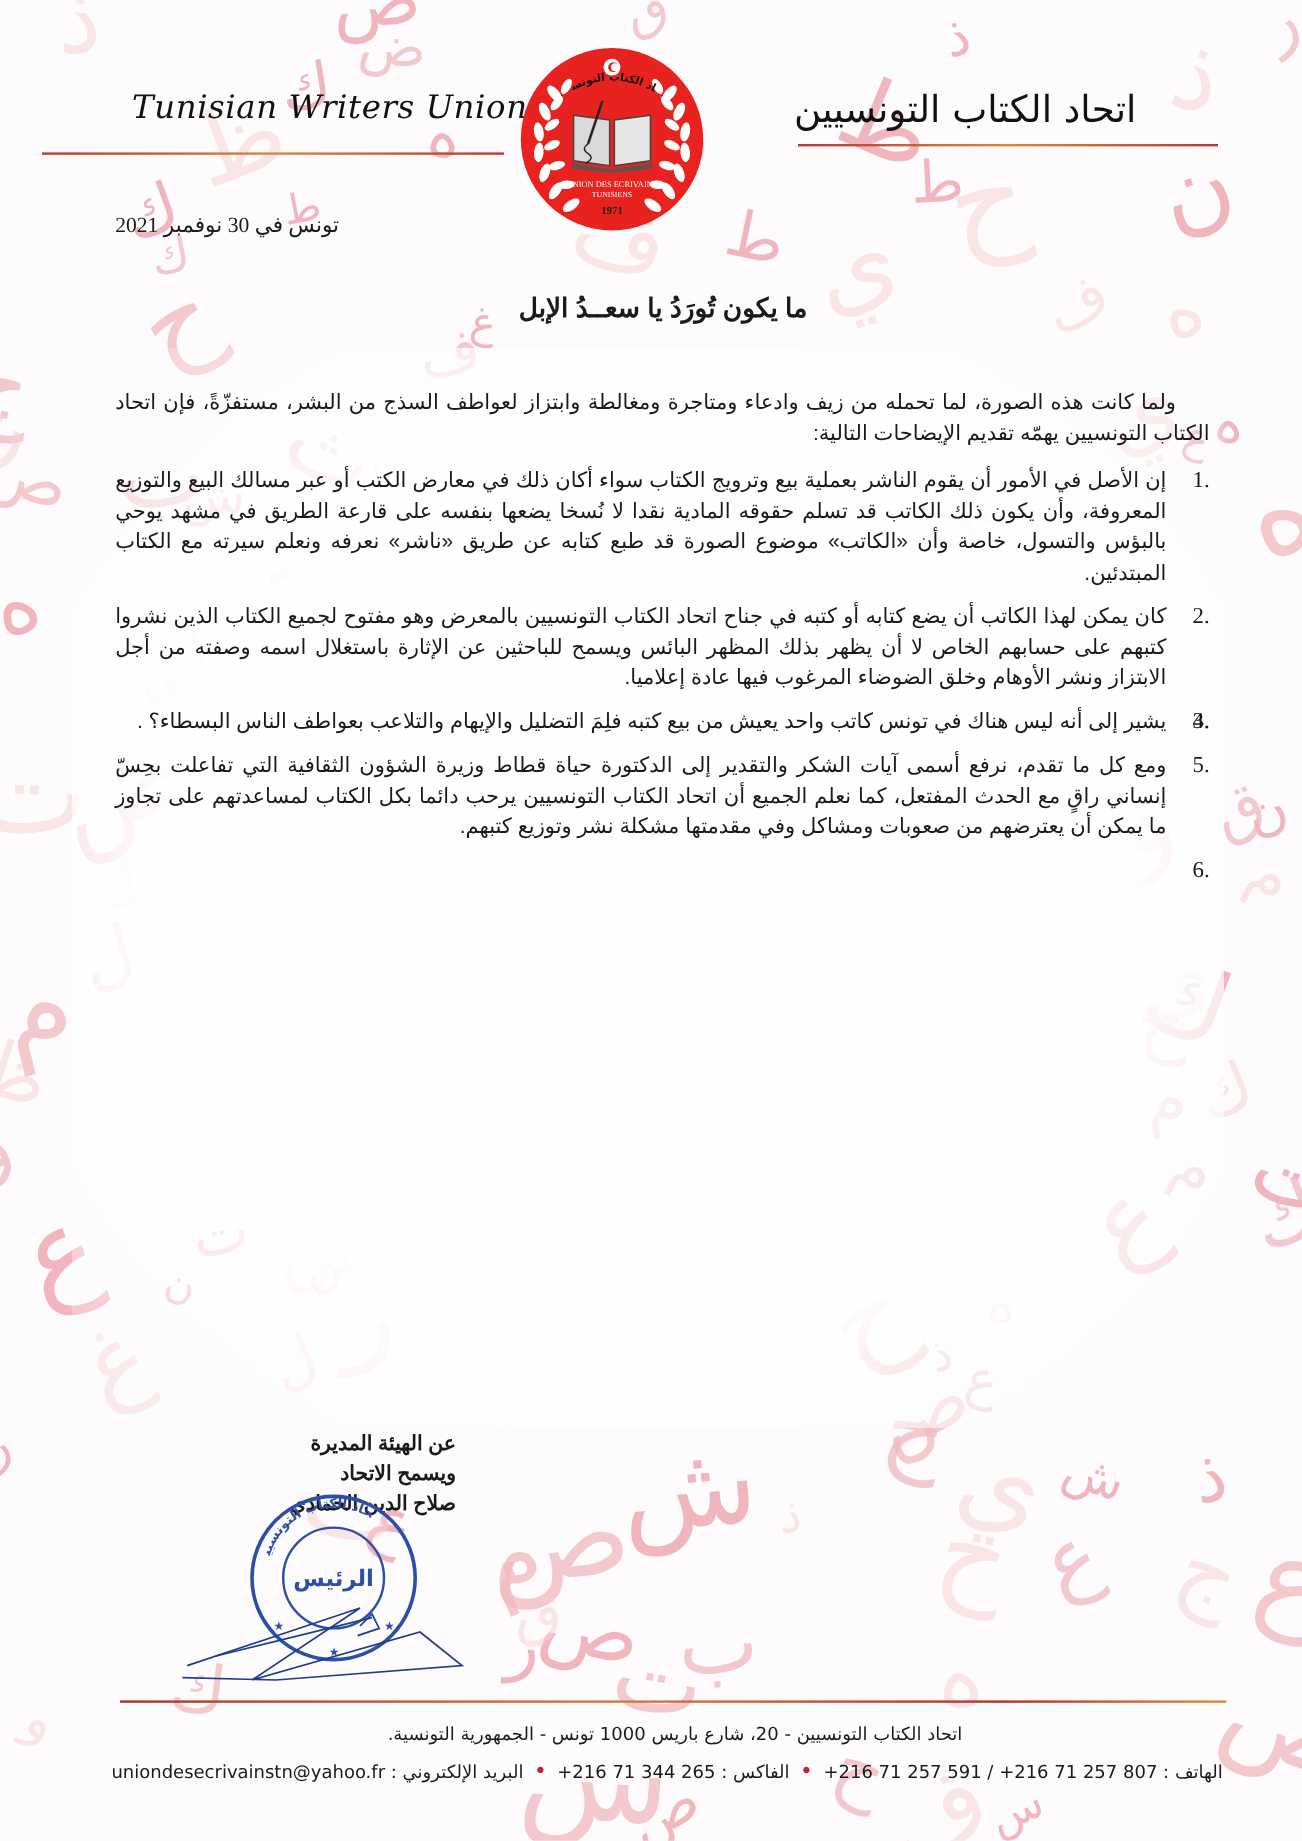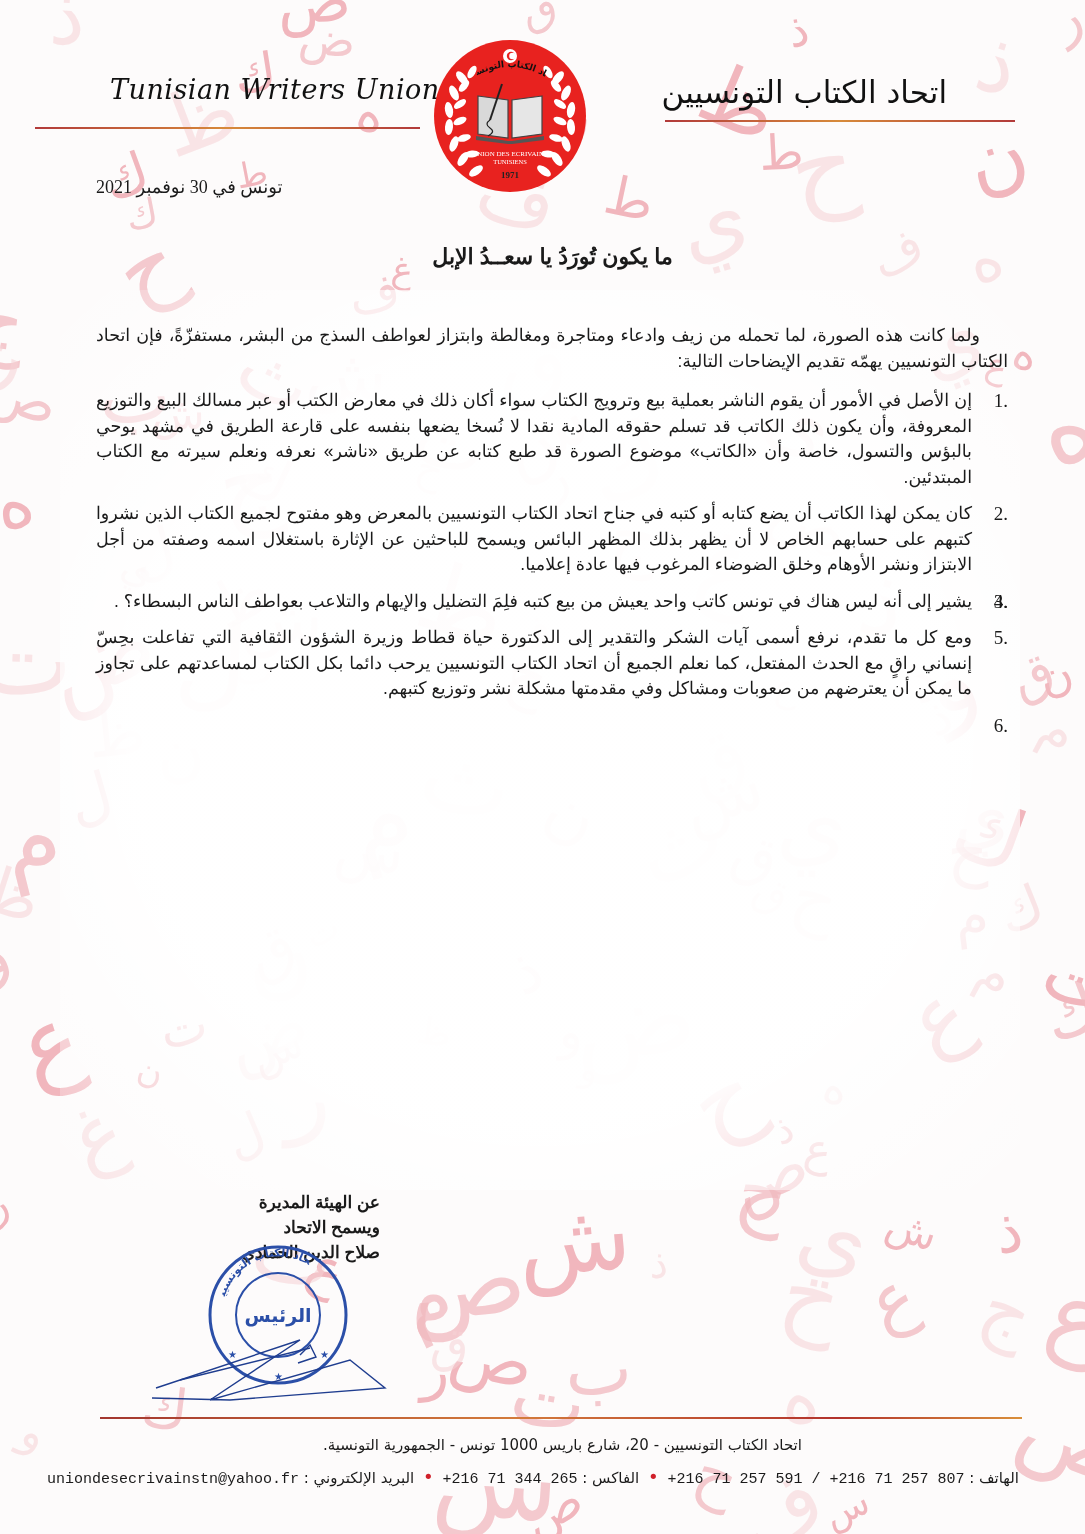--- a/index.html
+++ b/index.html
@@ -69,21 +69,21 @@
       background: linear-gradient(90deg, #a3362f, #d37b3b 45%, #b2322c 80%, #d98f3a);
     }
     .footer-address {
       left: 0; width: 1085px; top: 1436px; text-align: center; direction: rtl; font-size: 15px;
       font-family: "DejaVu Sans", sans-serif; padding-left: 40px; box-sizing: border-box;
     }
     .footer-contacts {
       right: 66px; top: 1466px; direction: rtl; font-size: 15px; font-family: "DejaVu Sans", sans-serif;
       white-space: nowrap;
     }
-    .footer-contacts .ltr { direction: ltr; unicode-bidi: embed; font-family: Liberation Mono, monospace; }
+    .footer-contacts .ltr { direction: ltr; unicode-bidi: embed; }
     .footer-contacts .dot { color: #d0202a; font-size: 18px; margin: 0 4px; }
   </style>
 </head>
 <body>
 
 <div class="bg-pattern" id="bg">
     <span class="mid" style="font-size: 42px; left: 234px; top: 649px; transform: rotate(0deg);">ب</span>
     <span class="" style="font-size: 75px; left: 415px; top: 406px; transform: rotate(16deg);">ت</span>
     <span class="mid" style="font-size: 68px; left: 225px; top: 1000px; transform: rotate(-21deg);">ض</span>
     <span class="mid" style="font-size: 46px; left: 24px; top: 1410px; transform: rotate(28deg);">و</span>

